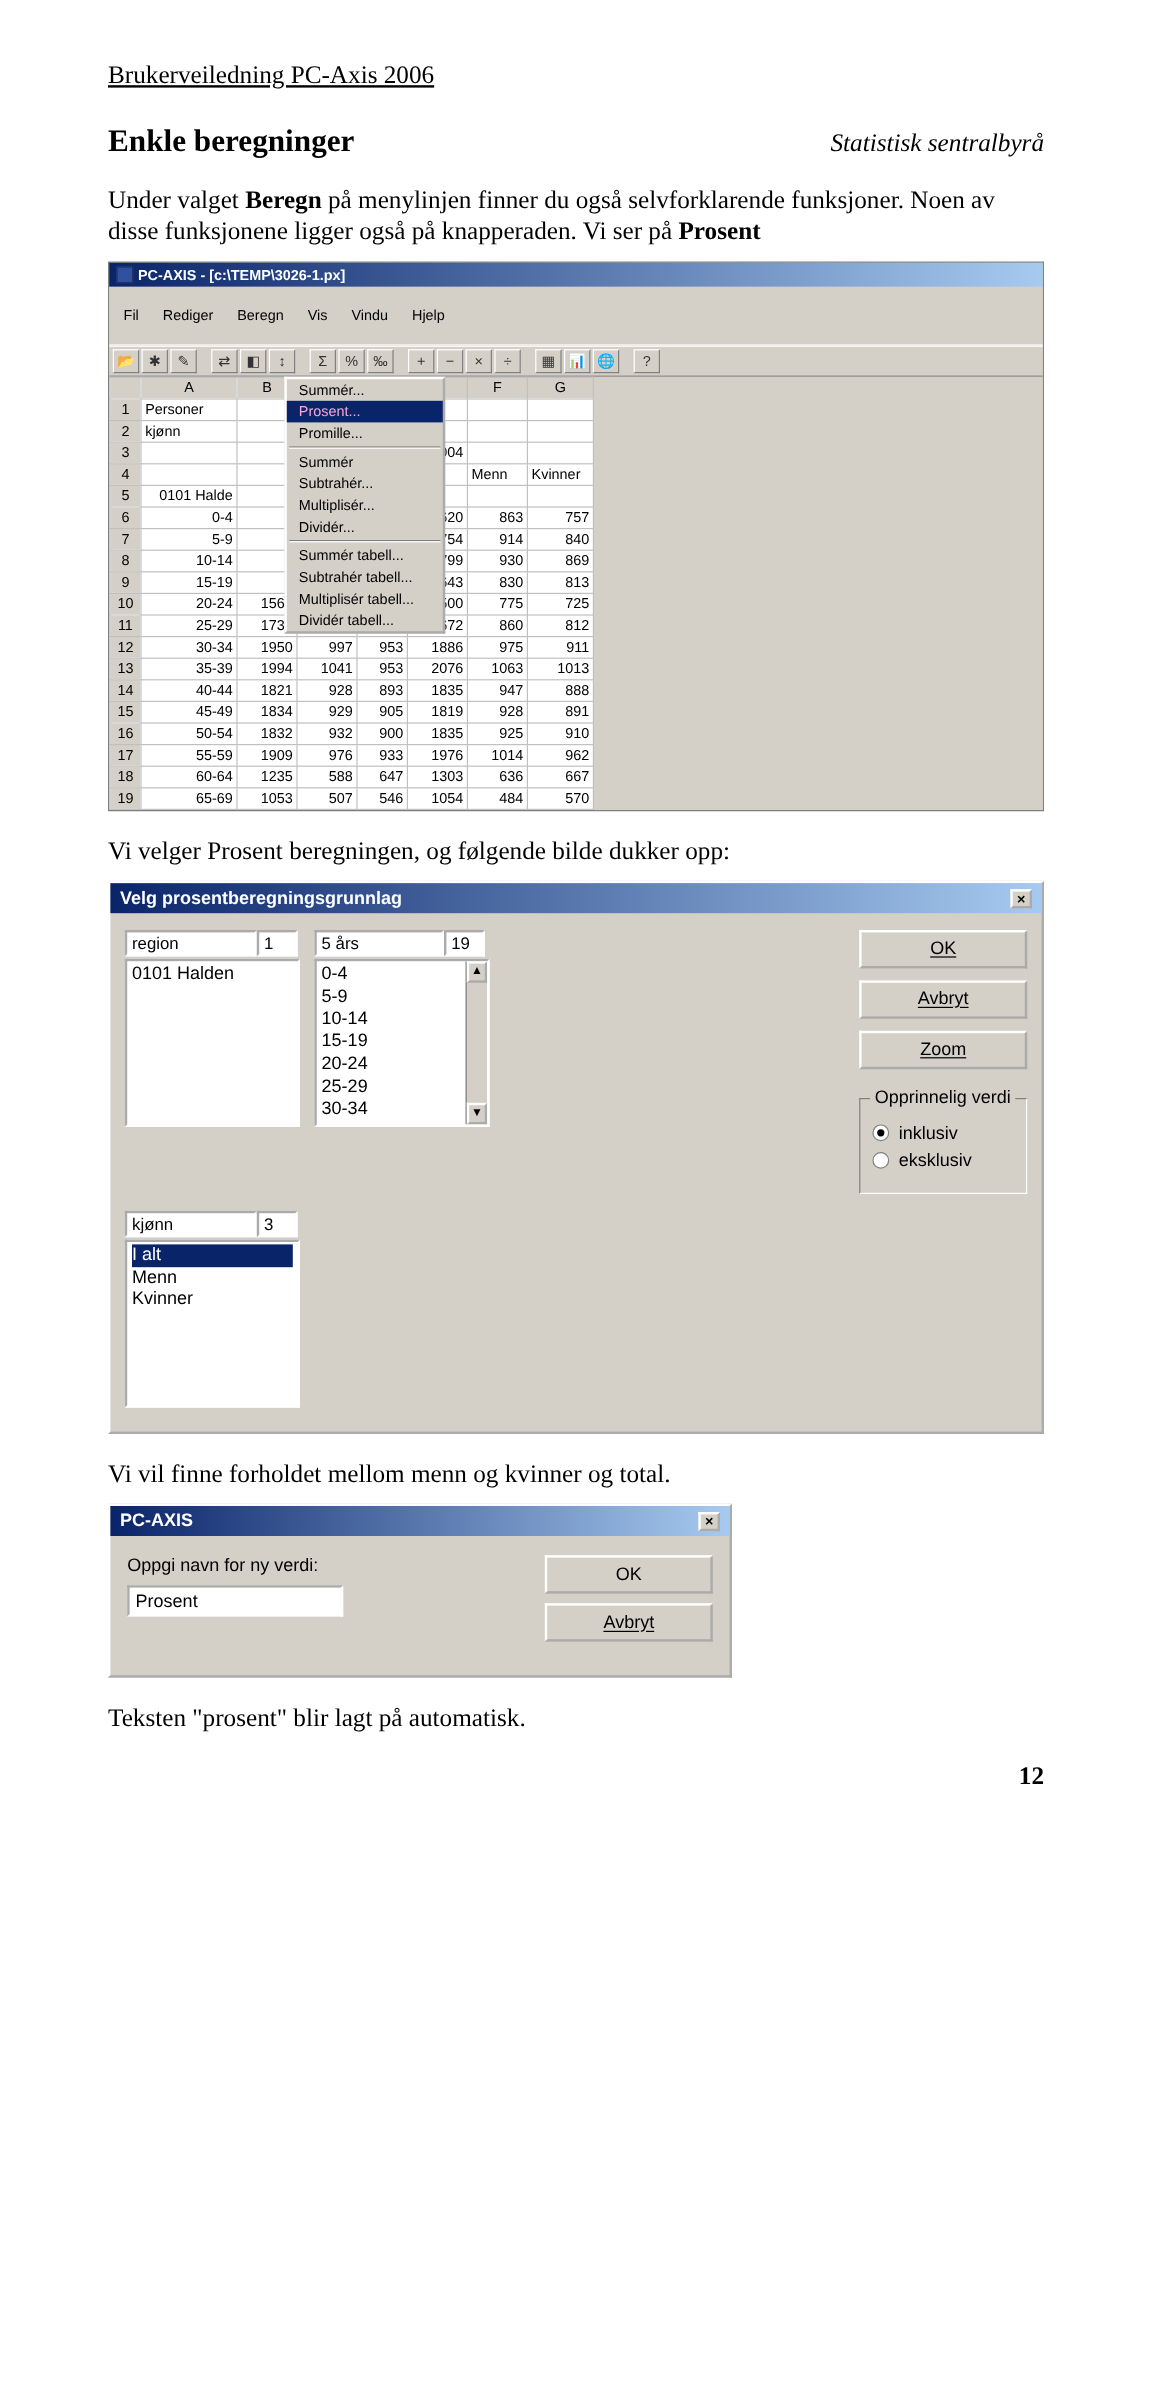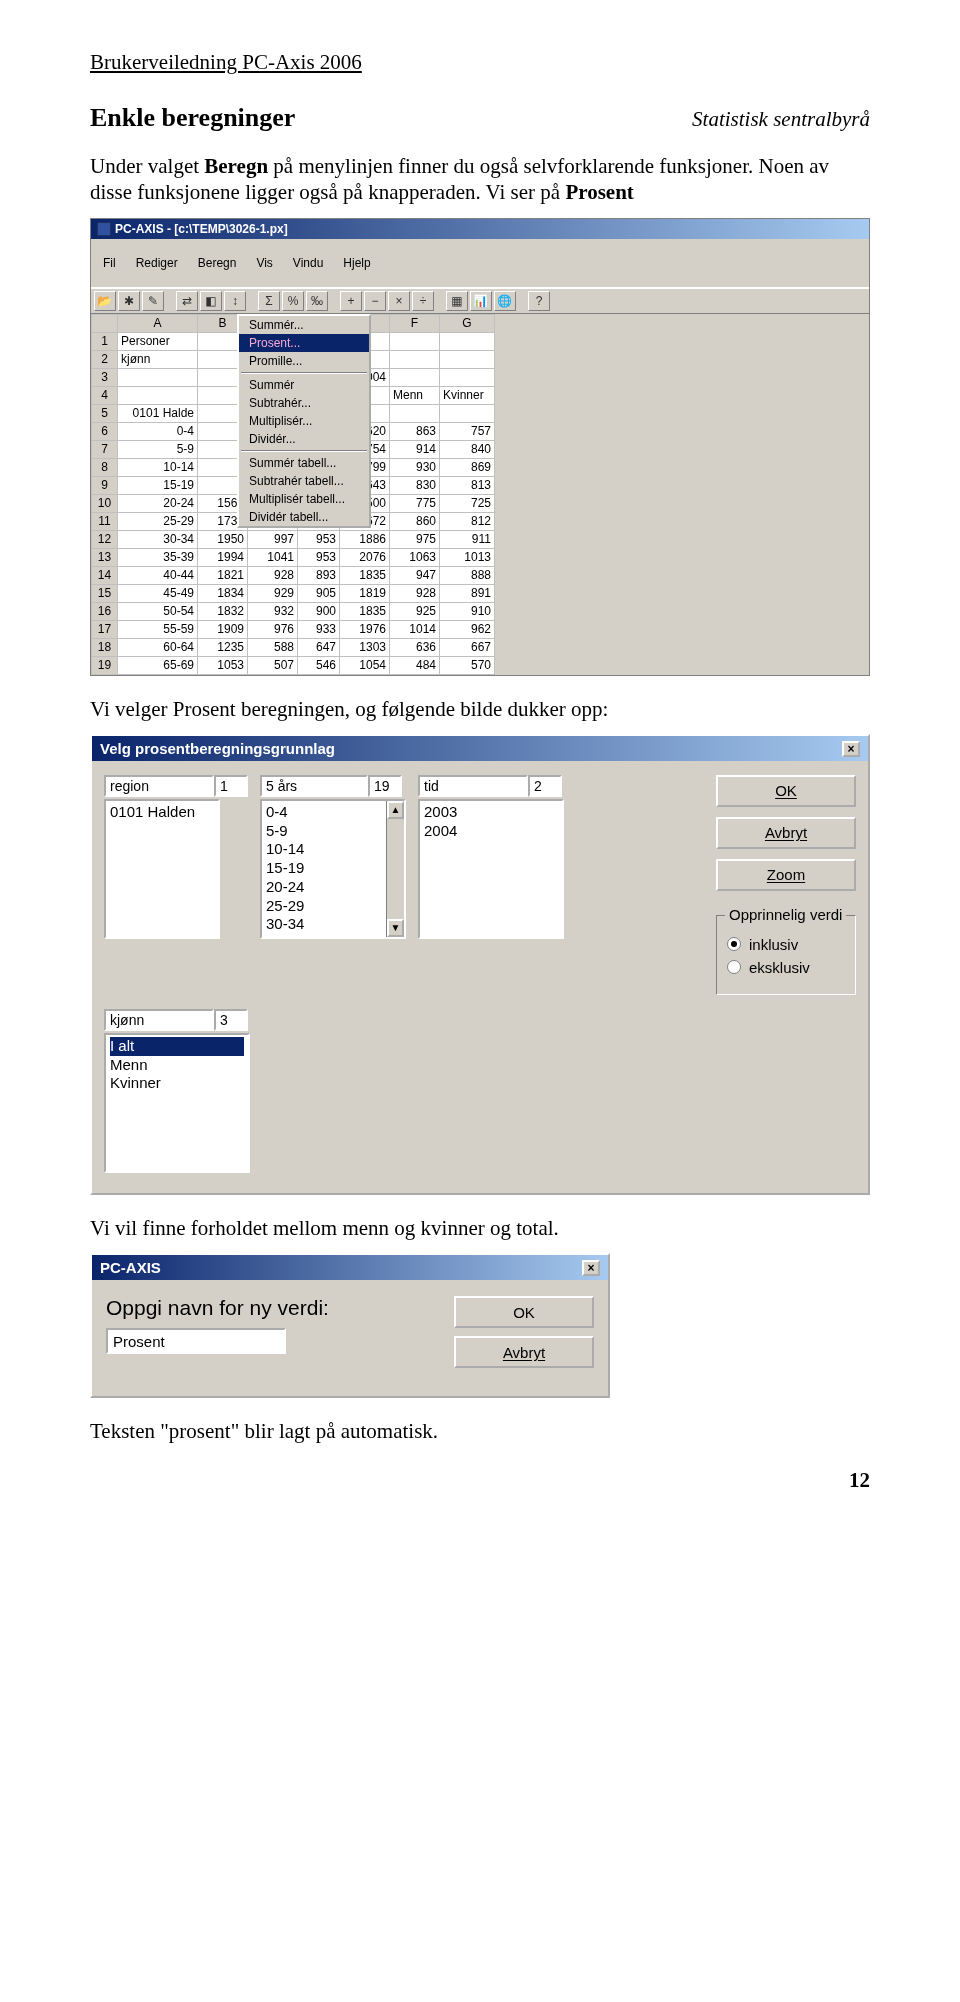--- a/index.html
+++ b/index.html
@@ -207,21 +207,21 @@
     display: inline-flex; align-items: center; justify-content: center;
   }
   .radio.checked::after {
     content: ""; width: 6px; height: 6px; border-radius: 50%; background: #000;
   }
 
   
   .dialog.small { width: 520px; }
   .dlg-body2 { padding: 16px 14px 28px 14px; display: flex; gap: 16px; }
   .leftcol { display: flex; flex-direction: column; gap: 8px; flex: 1; }
-  .leftcol label { font-size: 21px; }
+  .leftcol label { font-size: 15px; }
   .txt {
     height: 26px; border: 2px inset #fff; background: #fff;
     font-family: inherit; font-size: 15px; padding: 0 5px; width: 180px;
   }
   .page-num { text-align: right; font-size: 21px; font-weight: bold; margin-top: 24px; }
 </style>
 </head>
 <body>
 
 <div class="header-text">Brukerveiledning PC-Axis 2006</div>
@@ -521,21 +521,21 @@
     <span class="dlg-close">×</span>
   </div>
   <div class="dlg-body">
     <div class="dlg-row1">
 
       <div class="varcol">
         <div class="var-hdr">
           <input style="width: 110px;" value="region">
           <input style="width: 34px;" value="1">
         </div>
-        <div class="listbox" style="width:116px;height:140px">
+        <div class="listbox" style="width:146px;height:140px">
           <div class="listbox-inner">
               <div>0101 Halden</div>
             </div>
         </div>
       </div>
 
       <div class="varcol">
         <div class="var-hdr">
           <input style="width: 108px;" value="5 års">
           <input style="width: 34px;" value="19">
@@ -550,32 +550,20 @@
             <div>25-29</div>
             <div>30-34</div>
           </div>
           <div class="lb-scroll">
             <div class="arr">▲</div>
             <div class="arr">▼</div>
           </div>
         </div>
       </div>
 
-      <div class="varcol">
-        <div class="var-hdr">
-          <input style="width: 110px;" value="tid">
-          <input style="width: 34px;" value="2">
-        </div>
-        <div class="listbox" style="width:146px;height:140px">
-          <div class="listbox-inner">
-            <div>2003</div>
-            <div>2004</div>
-          </div>
-        </div>
-      </div>
 
       <div class="btn-col">
         <div class="btn3d">OK</div>
         <div class="btn3d">Avbryt</div>
         <div class="btn3d">Zoom</div>
         <div class="groupbox">
           <div class="legend">Opprinnelig verdi</div>
           <div class="radio-row">
             <span class="radio checked"></span>
             <span>inklusiv</span>

